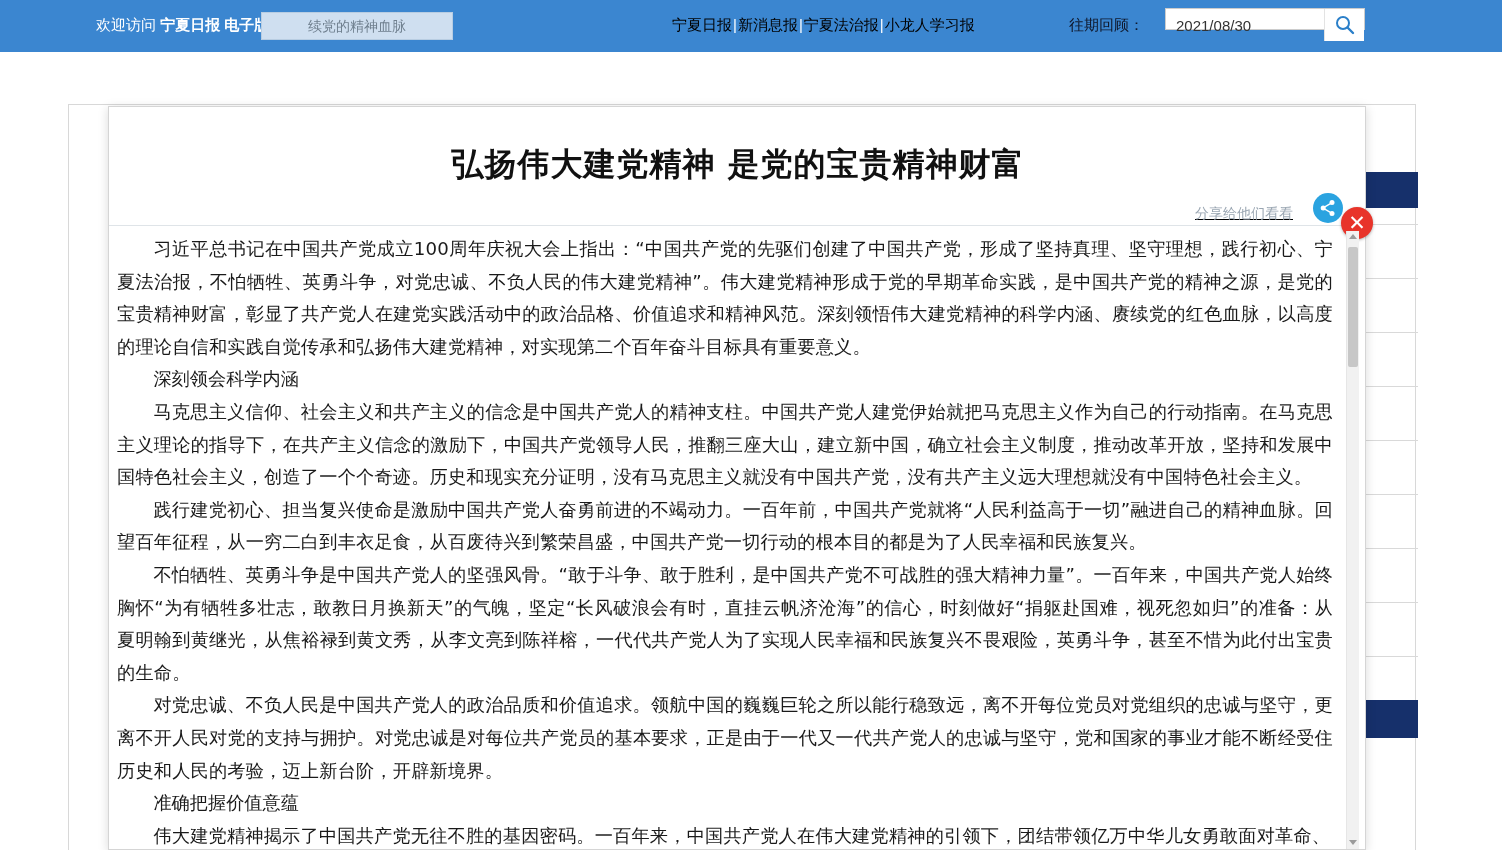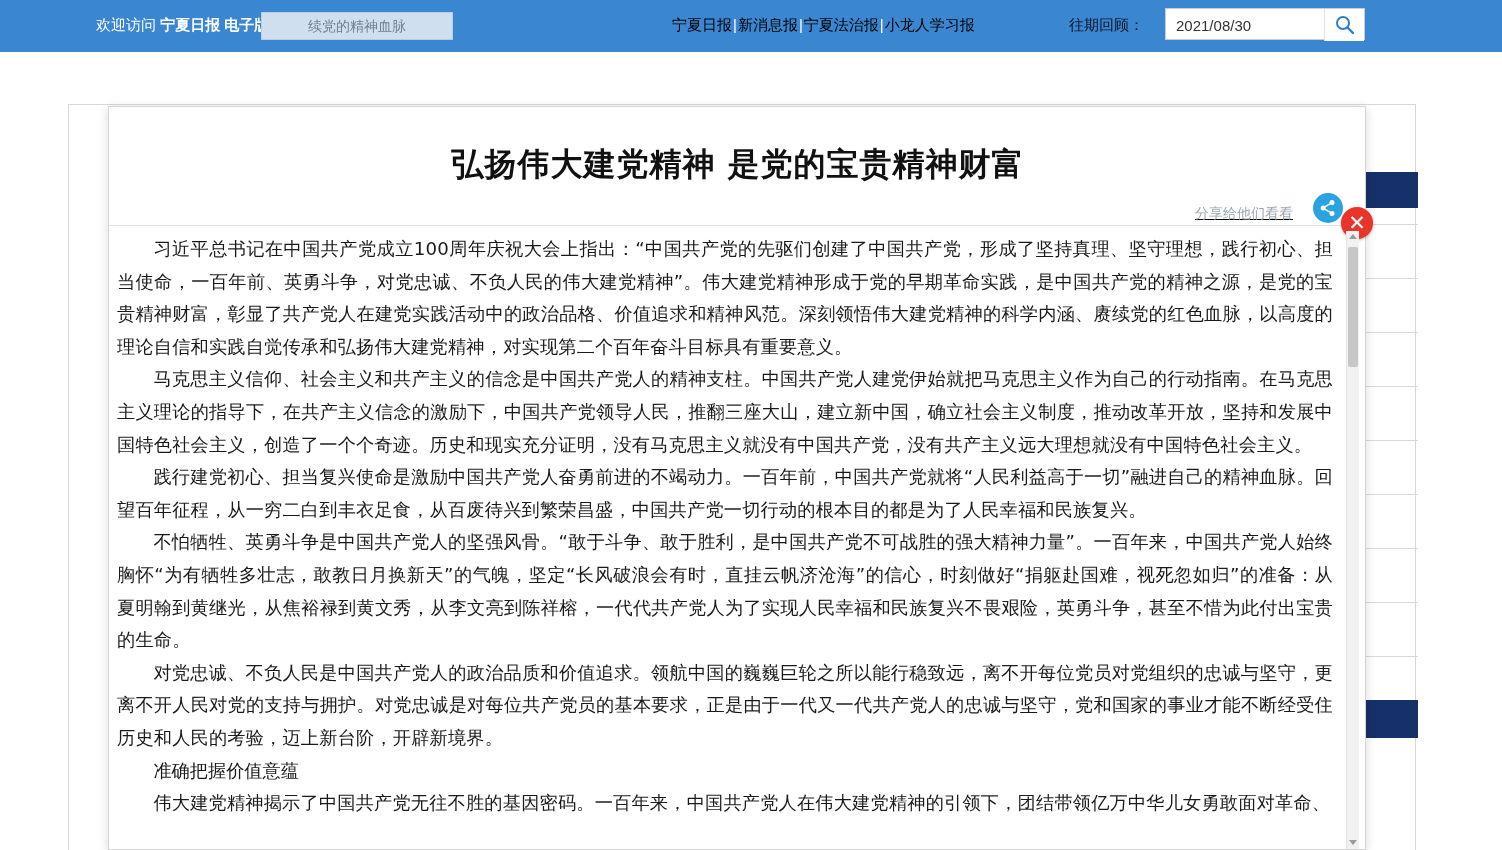--- a/index.html
+++ b/index.html
@@ -65,21 +65,21 @@
     position: absolute;
     left: 1069px; top: 16px;
     font-size: 15px;
     color: #0f172a;
     white-space: nowrap;
   }
   #date-box {
     position: absolute;
     left: 1165px; top: 8px;
     width: 200px;
-    height: 32px;
+    height: 22px;
     background: #ffffff;
     border: 1px solid #cccccc;
     box-sizing: border-box;
   }
   #date-input {
     position: absolute;
     left: 0; top: 0;
     width: 158px;
     height: 32px;
     border: none;
@@ -343,21 +343,22 @@
       </svg>
     </span>
   </div>
 
   <div id="divider"></div>
 
   <div id="close-btn">✕</div>
 
   <div id="article">
     <div id="article-inner">
-      <p class="para">习近平总书记在中国共产党成立100周年庆祝大会上指出：“中国共产党的先驱们创建了中国共产党，形成了坚持真理、坚守理想，践行初心、担当使命，一百年前、英勇斗争，对党忠诚、不负人民的伟大建党精神”。伟大建党精神形成于党的早期革命实践，是中国共产党的精神之源，是党的宝贵精神财富，彰显了共产党人在建党实践活动中的政治品格、价值追求和精神风范。深刻领悟伟大建党精神的科学内涵、赓续党的红色血脉，以高度的理论自信和实践自觉传承和弘扬伟大建党精神，对实现第二个百年奋斗目标具有重要意义。</p>
+      <p class="para">习近平总书记在中国共产党成立100周年庆祝大会上指出：“中国共产党的先驱们创建了中国共产党，形成了坚持真理、坚守理想，践行初心、宁夏法治报，不怕牺牲、英勇斗争，对党忠诚、不负人民的伟大建党精神”。伟大建党精神形成于党的早期革命实践，是中国共产党的精神之源，是党的宝贵精神财富，彰显了共产党人在建党实践活动中的政治品格、价值追求和精神风范。深刻领悟伟大建党精神的科学内涵、赓续党的红色血脉，以高度的理论自信和实践自觉传承和弘扬伟大建党精神，对实现第二个百年奋斗目标具有重要意义。</p>
+      <p class="subhead">深刻领会科学内涵</p>
       <p class="para">马克思主义信仰、社会主义和共产主义的信念是中国共产党人的精神支柱。中国共产党人建党伊始就把马克思主义作为自己的行动指南。在马克思主义理论的指导下，在共产主义信念的激励下，中国共产党领导人民，推翻三座大山，建立新中国，确立社会主义制度，推动改革开放，坚持和发展中国特色社会主义，创造了一个个奇迹。历史和现实充分证明，没有马克思主义就没有中国共产党，没有共产主义远大理想就没有中国特色社会主义。</p>
       <p class="para">践行建党初心、担当复兴使命是激励中国共产党人奋勇前进的不竭动力。一百年前，中国共产党就将“人民利益高于一切”融进自己的精神血脉。回望百年征程，从一穷二白到丰衣足食，从百废待兴到繁荣昌盛，中国共产党一切行动的根本目的都是为了人民幸福和民族复兴。</p>
       <p class="para">不怕牺牲、英勇斗争是中国共产党人的坚强风骨。“敢于斗争、敢于胜利，是中国共产党不可战胜的强大精神力量”。一百年来，中国共产党人始终胸怀“为有牺牲多壮志，敢教日月换新天”的气魄，坚定“长风破浪会有时，直挂云帆济沧海”的信心，时刻做好“捐躯赴国难，视死忽如归”的准备：从夏明翰到黄继光，从焦裕禄到黄文秀，从李文亮到陈祥榕，一代代共产党人为了实现人民幸福和民族复兴不畏艰险，英勇斗争，甚至不惜为此付出宝贵的生命。</p>
       <p class="para">对党忠诚、不负人民是中国共产党人的政治品质和价值追求。领航中国的巍巍巨轮之所以能行稳致远，离不开每位党员对党组织的忠诚与坚守，更离不开人民对党的支持与拥护。对党忠诚是对每位共产党员的基本要求，正是由于一代又一代共产党人的忠诚与坚守，党和国家的事业才能不断经受住历史和人民的考验，迈上新台阶，开辟新境界。</p>
       <p class="subhead">准确把握价值意蕴</p>
       <p class="para">伟大建党精神揭示了中国共产党无往不胜的基因密码。一百年来，中国共产党人在伟大建党精神的引领下，团结带领亿万中华儿女勇敢面对革命、</p>
     </div>
   </div>
 
   <div id="scroll-track">

